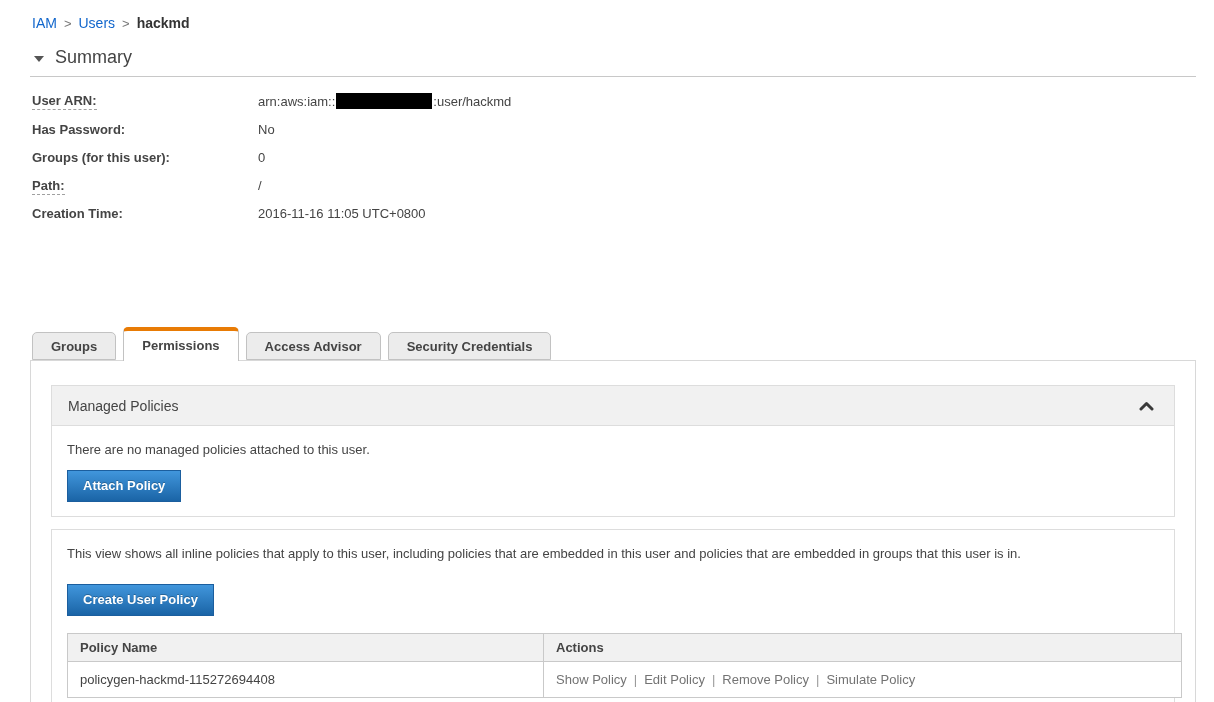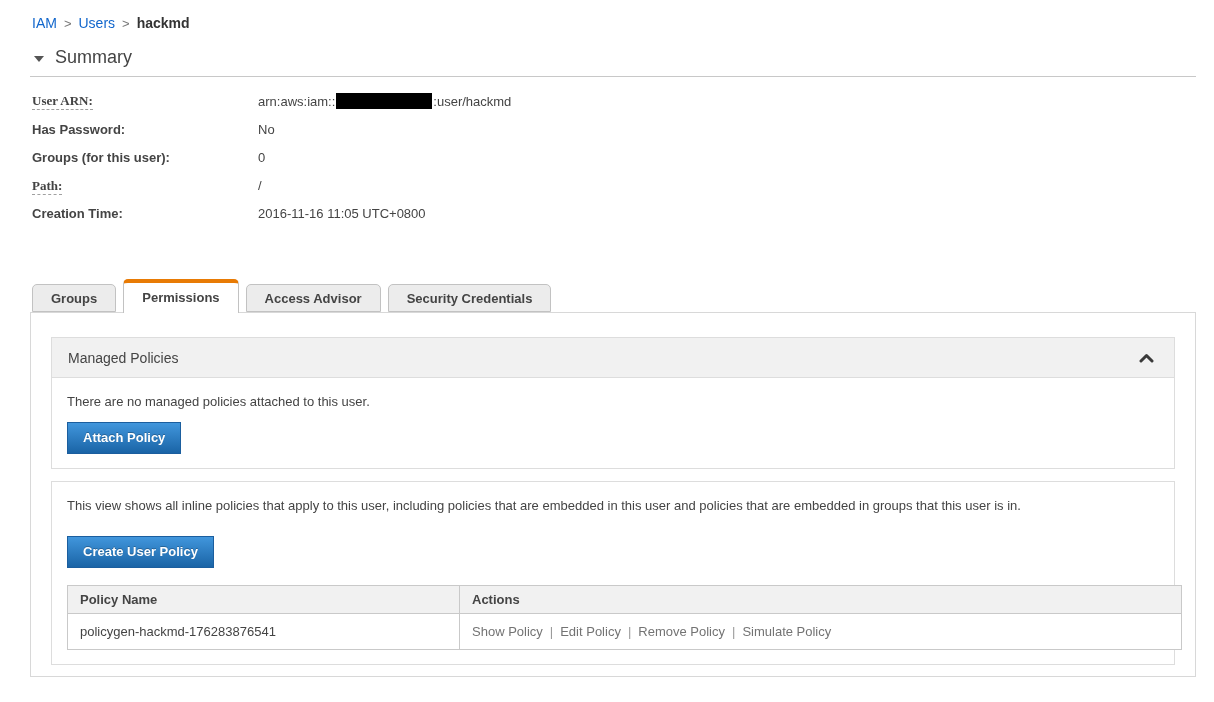--- a/index.html
+++ b/index.html
@@ -25,40 +25,41 @@
     width: 0; height: 0; display: inline-block;
     border-left: 5px solid transparent; border-right: 5px solid transparent;
     border-top: 6px solid #555; margin-right: 11px; margin-top: 2px;
   }
   .summary-rule { border: 0; border-top: 1px solid #c8c8c8; margin: 8px 18px 0 30px; }
 
   
   .fields { margin: 16px 0 0 32px; }
   .field-row { display: flex; margin-bottom: 12px; line-height: 16px; }
   .field-label { font-weight: bold; width: 226px; color: #444; flex: none; }
-  .field-label .tip { border-bottom: 1px dashed #a0a0a0; padding-bottom: 1px; cursor: help; font-family: Liberation Serif, serif; }
+  .field-label .tip { border-bottom: 1px dashed #a0a0a0; padding-bottom: 1px; cursor: help; }
   .field-value { color: #444; }
   .redacted { display: inline-block; width: 96px; height: 16px; background: #000; vertical-align: text-bottom; margin: 0 1px; }
 
   
   .tabs { display: flex; align-items: flex-end; margin: 57px 0 0 32px; position: relative; z-index: 2; }
   .tab {
     background: #ececec; border: 1px solid #c2c2c2;
     border-radius: 5px 5px 0 0;
     padding: 0 18px; height: 28px; line-height: 27px;
     font-weight: bold; color: #444; margin-right: 7px;
     cursor: pointer; white-space: nowrap;
   }
   .tab.active {
     background: #fff;
     border-top: 4px solid #e87b05;
     border-bottom: none;
     height: 34px; line-height: 29px;
     margin-bottom: -1px;
     cursor: default;
+    margin-top: 48px;
   }
 
   
   .panel {
     margin-left: 30px; width: 1166px;
     border: 1px solid #d8d8d8; background: #fff;
     padding: 24px 20px 11px 20px;
     position: relative; z-index: 1;
   }
 
@@ -92,21 +93,21 @@
   .policy-table { border-collapse: collapse; margin-top: 17px; width: 1115px; }
   .policy-table th {
     background: #f1f1f1; text-align: left; font-weight: bold;
     padding: 6px 12px; border: 1px solid #c9c9c9; font-size: 13px; color: #444;
     height: 28px;
   }
   .policy-table td {
     padding: 10px 12px; border: 1px solid #c9c9c9; background: #fff;
     font-size: 13px; color: #444; height: 36px;
   }
-  .col-name { width: 392px; }
+  .col-name { width: 476px; }
   .actions a { color: #737373; text-decoration: none; cursor: pointer; }
   .actions .pipe { color: #999; margin: 0 7px; }
 </style>
 </head>
 <body>
 
 <div class="breadcrumb">
   <a>IAM</a><span class="sep">&gt;</span><a>Users</a><span class="sep">&gt;</span><span class="current">hackmd</span>
 </div>
 
@@ -170,21 +171,21 @@
 
       <table class="policy-table">
         <thead>
           <tr>
             <th class="col-name">Policy Name</th>
             <th>Actions</th>
           </tr>
         </thead>
         <tbody>
           <tr>
-            <td>policygen-hackmd-176283876541</td>
+            <td>policygen-hackmd-115272694408</td>
             <td class="actions">
               <a>Show Policy</a><span class="pipe">|</span><a>Edit Policy</a><span class="pipe">|</span><a>Remove Policy</a><span class="pipe">|</span><a>Simulate Policy</a>
             </td>
           </tr>
         </tbody>
       </table>
     </div>
   </div>
 
 </div>

